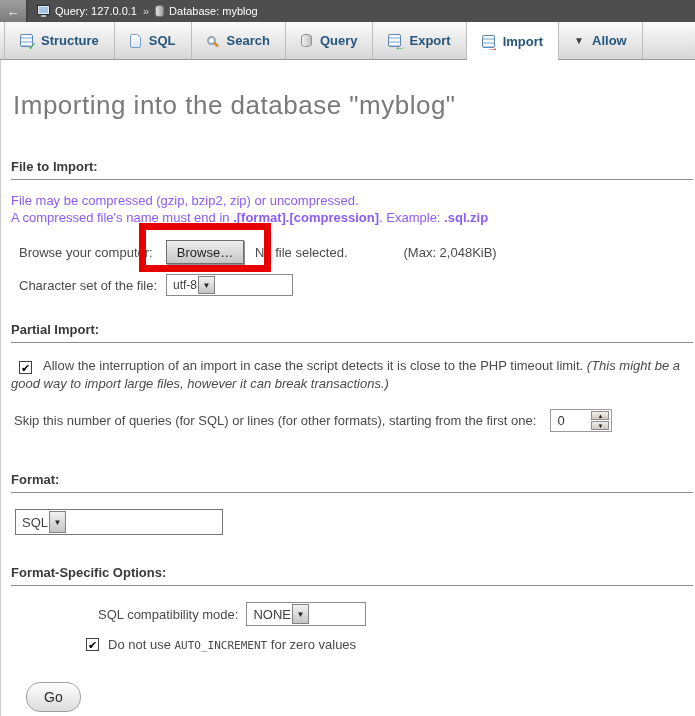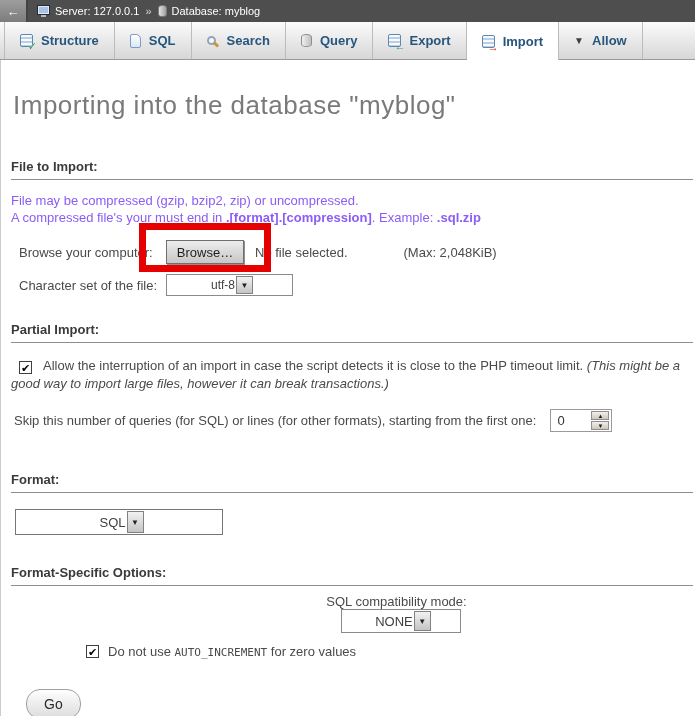--- a/index.html
+++ b/index.html
@@ -118,21 +118,21 @@
     border:1px solid #6f6f6f; box-shadow:1px 1px 0 #8f8f8f;
     display:flex; align-items:center; justify-content:center;
     font-size:13px; color:#1e1e1e; cursor:pointer;
   }
   .file-status { margin-left:11px; }
   .max-size { margin-left:56px; }
 
   .charset-row { margin:10px 0 0 18px; display:flex; align-items:center; font-size:13px; }
 
   .select {
-    display:inline-flex; align-items:center; justify-content:center;
+    display:inline-flex; align-items:center; justify-content:flex-start;
     border:1px solid #8a8a8a; background:#fff; height:22px;
     font-size:12px; color:#3f3f3f; padding-left:6px; cursor:pointer;
   }
   .select .arrow {
     width:17px; height:18px; margin:1px; flex:0 0 auto;
     background:linear-gradient(#f2f2f2,#c4c4c4);
     border:1px solid #828282;
     display:flex; align-items:center; justify-content:center;
     font-size:8px; color:#222; cursor:pointer;
   }
@@ -159,21 +159,21 @@
   }
   .spinner .value { flex:1; padding-left:6px; font-size:13px; color:#333; }
   .spin-btns { display:flex; flex-direction:column; gap:1px; margin-right:2px; }
   .spin-btn {
     width:18px; height:9px;
     background:linear-gradient(#f1efe9,#ccc8bf); border:1px solid #8f8f8f;
     display:flex; align-items:center; justify-content:center;
     font-size:6px; color:#222; cursor:pointer; line-height:1;
   }
 
-  .compat-row { margin:8px 0 0 97px; display:flex; align-items:center; font-size:13px;flex-direction:column; }
+  .compat-row { margin:16px 0 0 97px; display:flex; align-items:center; font-size:13px; }
   .autoinc-row { margin:11px 0 0 85px; display:flex; align-items:center; font-size:13px; }
   .autoinc-row .cb { margin-right:9px; }
   .mono { font-family:"DejaVu Sans Mono","Liberation Mono",monospace; font-size:11px; }
 
   .go-btn {
     margin:30px 0 0 25px; padding:6px 17px;
     border:1px solid #a0a0a0; border-radius:14px;
     background:linear-gradient(#fefefe,#dcdcdc);
     font-size:14px; color:#2b2b2b; cursor:pointer;
     font-family:inherit;
@@ -188,21 +188,21 @@
 </head>
 <body>
 
 <div class="header">
   <div class="back-btn">
     <span>←</span>
   </div>
   <span class="icon-monitor">
       <span class="stand"></span>
     </span>
-  <a class="crumb-link">Server: 127.0.0.1</a>
+  <a class="crumb-link">Query: 127.0.0.1</a>
   <span class="crumb-sep">»</span>
   <span class="icon-db-small"></span>
   <a class="crumb-link">Database: myblog</a>
 </div>
 
 <div class="tabbar">
   <div class="tab">
     <span class="icon-table">
         <span class="icon-overlay ov-green">✓</span>
       </span>
@@ -242,21 +242,21 @@
 
 <div class="content">
 
   <h1 class="page-title">Importing into the database "myblog"</h1>
 
   
   <div class="section-heading mt-file">File to Import:</div>
 
   <div class="help">
     <span>File may be compressed (gzip, bzip2, zip) or uncompressed.</span><br>
-    <span>A compressed file's your must end in </span><span class="b">.[format].[compression]</span><span>. Example: </span><span class="b">.sql.zip</span>
+    <span>A compressed file's name must end in </span><span class="b">.[format].[compression]</span><span>. Example: </span><span class="b">.sql.zip</span>
   </div>
 
   <div class="browse-row">
     <span class="label-147">Browse your computer:</span>
     <button class="browse-btn">Browse…</button>
     <span class="file-status">No file selected.</span>
     <span class="max-size">(Max: 2,048KiB)</span>
   </div>
 
   <div class="charset-row">

